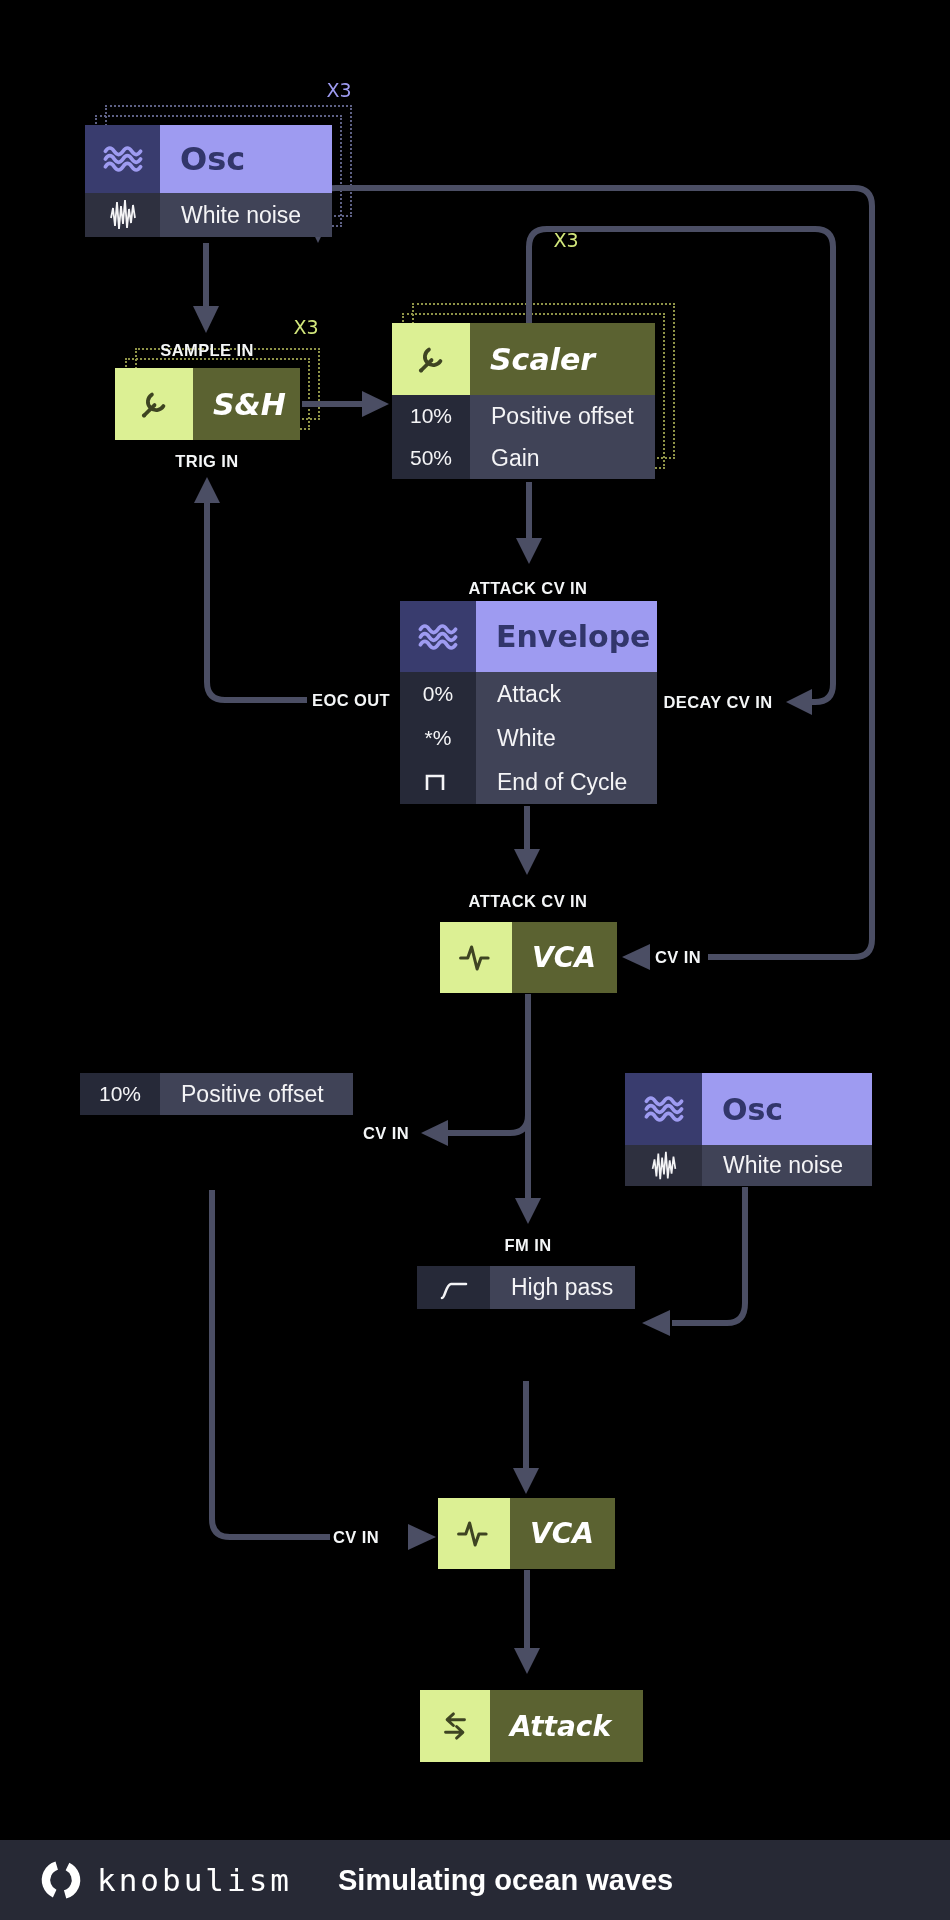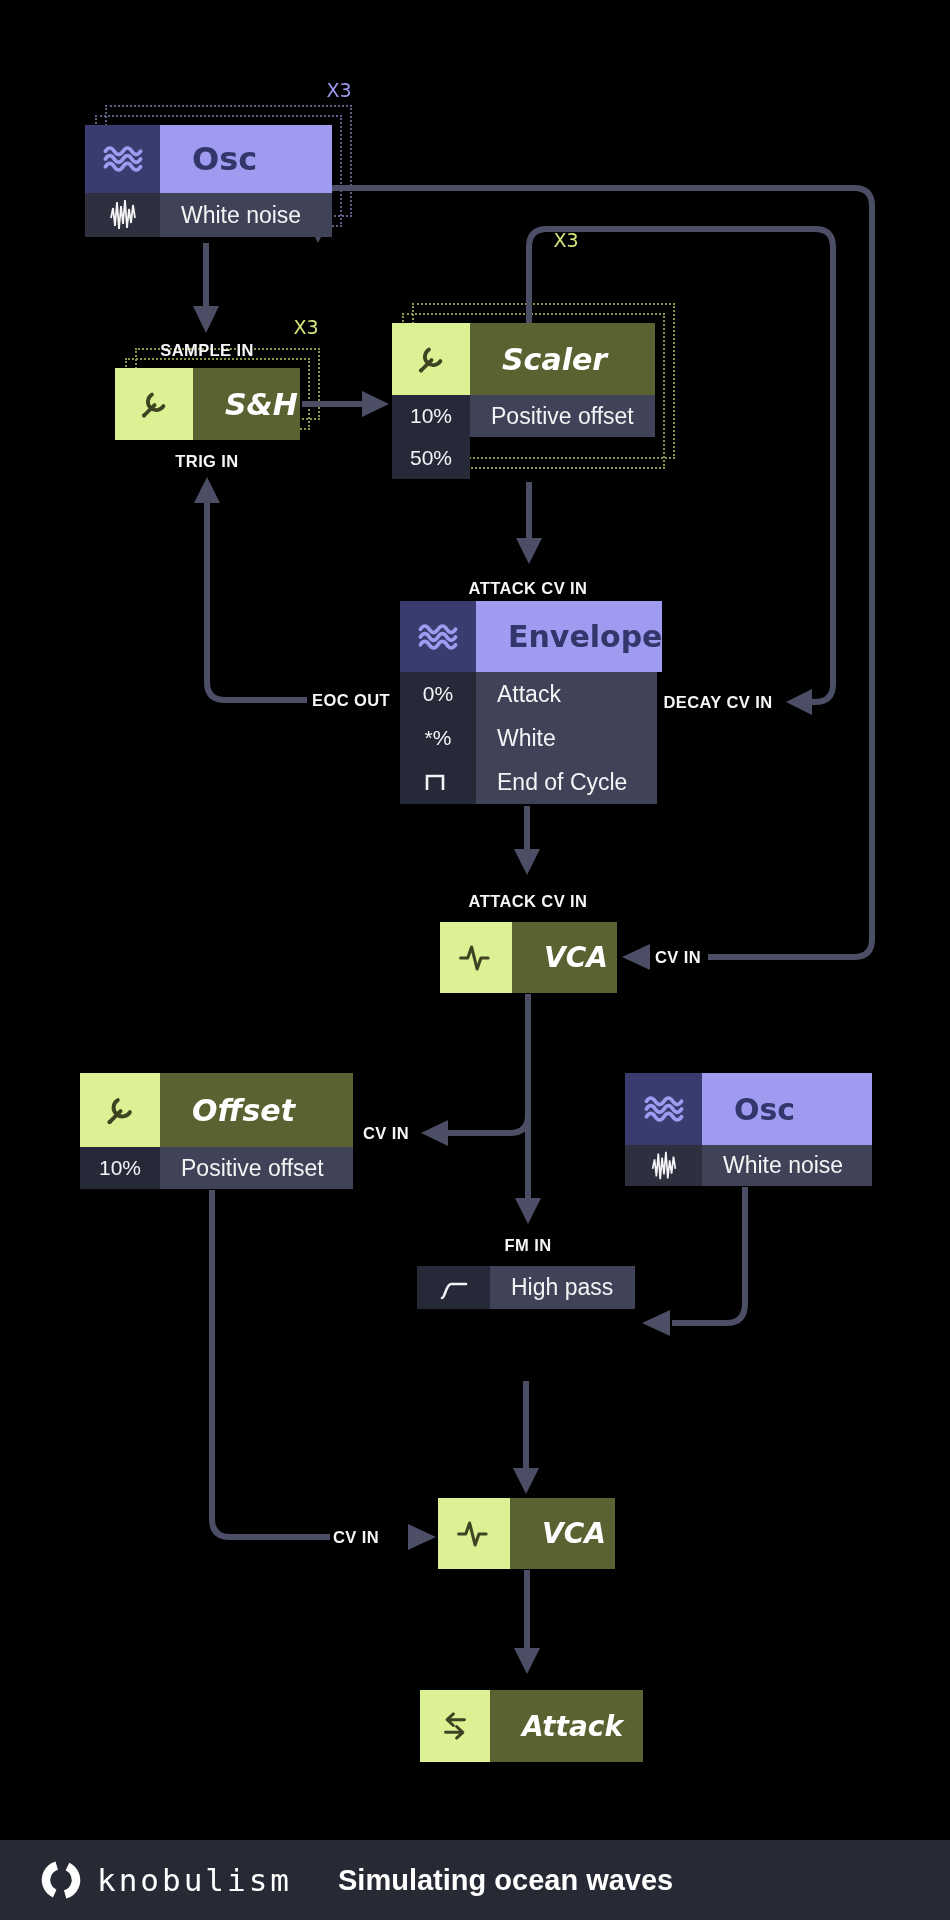--- a/index.html
+++ b/index.html
@@ -2,21 +2,21 @@
 <html><head>
 <meta charset="utf-8">
 <style>
   html,body{margin:0;padding:0;background:#000;}
   .stage{position:relative;width:950px;height:1920px;background:#000;overflow:hidden;
          font-family:"Liberation Sans",sans-serif;}
   .block{position:absolute;z-index:3;display:flex;flex-direction:column;}
   .hdr,.row{display:flex;width:100%;}
   .cell{display:flex;align-items:center;box-sizing:border-box;}
   .icon-cell{justify-content:center;flex:0 0 auto;}
-  .title-cell{flex:1;font-family:"DejaVu Sans",sans-serif;font-weight:700;padding-left:32px;}
+  .title-cell{flex:1;font-family:"DejaVu Sans",sans-serif;font-weight:700;padding-left:20px;}
   .t30{font-size:30px;} .t28{font-size:28px;} .t32{font-size:32px;}
   .navy{background:#393c6e;} .peri{background:#9e9bf1;color:#32366b;}
   .lime{background:#dcf094;} .olive{background:#5b6231;color:#ffffff;font-style:italic;}
   .valcell{background:#262938;color:#f4f4f6;justify-content:center;font-size:21px;flex:0 0 auto;}
   .oscrow-icon{background:#2e303f;justify-content:center;flex:0 0 auto;}
   .lbl{background:#404357;color:#f4f4f6;flex:1;padding-left:21px;font-size:23px;}
   .port{position:absolute;z-index:4;transform:translate(-50%,-50%);font-weight:700;
         font-size:16.5px;color:#f4f6f7;letter-spacing:.4px;white-space:nowrap;}
   .mult{position:absolute;z-index:4;transform:translate(-50%,-50%);font-size:19px;
         font-weight:500;font-family:"DejaVu Sans",sans-serif;}
@@ -128,20 +128,21 @@
           </svg>
       </div>
       <div class="cell title-cell olive t30">Scaler</div>
     </div>
     <div class="row" style="height:42px">
       <div class="cell valcell" style="width:78px">10%</div>
       <div class="cell lbl">Positive offset</div>
     </div>
     <div class="row" style="height:42px">
       <div class="cell valcell" style="width:78px">50%</div>
+      <div class="cell lbl">Gain</div>
     </div>
   </div>
 
   <div class="block" style="left:400px;top:601px;width:257px">
     <div class="hdr" style="height:71px">
       <div class="cell icon-cell navy" style="width:76px">
         <svg width="44" height="44" viewBox="0 0 40 40">
             <g fill="none" stroke="#9e9bf1" stroke-width="3.4" stroke-linecap="round">
               <path d="M4,13 q4,-6 8,0 t8,0 t8,0 t8,0"></path>
               <path d="M4,20 q4,-6 8,0 t8,0 t8,0 t8,0"></path>
@@ -174,32 +175,20 @@
       <div class="cell icon-cell lime" style="width:72px">
         <svg width="44" height="44" viewBox="0 0 40 40">
             <path d="M6,20 h6.5 l3.5,-10 5,20 3.5,-10 h6.5" fill="none" stroke="#3e4422" stroke-width="2.8" stroke-linejoin="round" stroke-linecap="round"></path>
           </svg>
       </div>
       <div class="cell title-cell olive t28">VCA</div>
     </div>
   </div>
 
   <div class="block" style="left:80px;top:1073px;width:273px">
-    <div class="hdr" style="height:74px">
-      <div class="cell icon-cell lime" style="width:80px">
-        <svg width="44" height="44" viewBox="0 0 40 40">
-            <g fill="none" stroke="#3e4422" stroke-width="3.6" stroke-linecap="round">
-              <path d="M11,30.5 L20.5,21"></path>
-              <path d="M18,11 a8,8 0 1 0 11,11"></path>
-            </g>
-            <circle cx="10.5" cy="31" r="2" fill="#3e4422"></circle>
-          </svg>
-      </div>
-      <div class="cell title-cell olive t30">Offset</div>
-    </div>
     <div class="row" style="height:42px">
       <div class="cell valcell" style="width:80px">10%</div>
       <div class="cell lbl">Positive offset</div>
     </div>
   </div>
 
   <div class="block" style="left:625px;top:1073px;width:247px">
     <div class="hdr" style="height:72px">
       <div class="cell icon-cell navy" style="width:77px">
         <svg width="44" height="44" viewBox="0 0 40 40">

